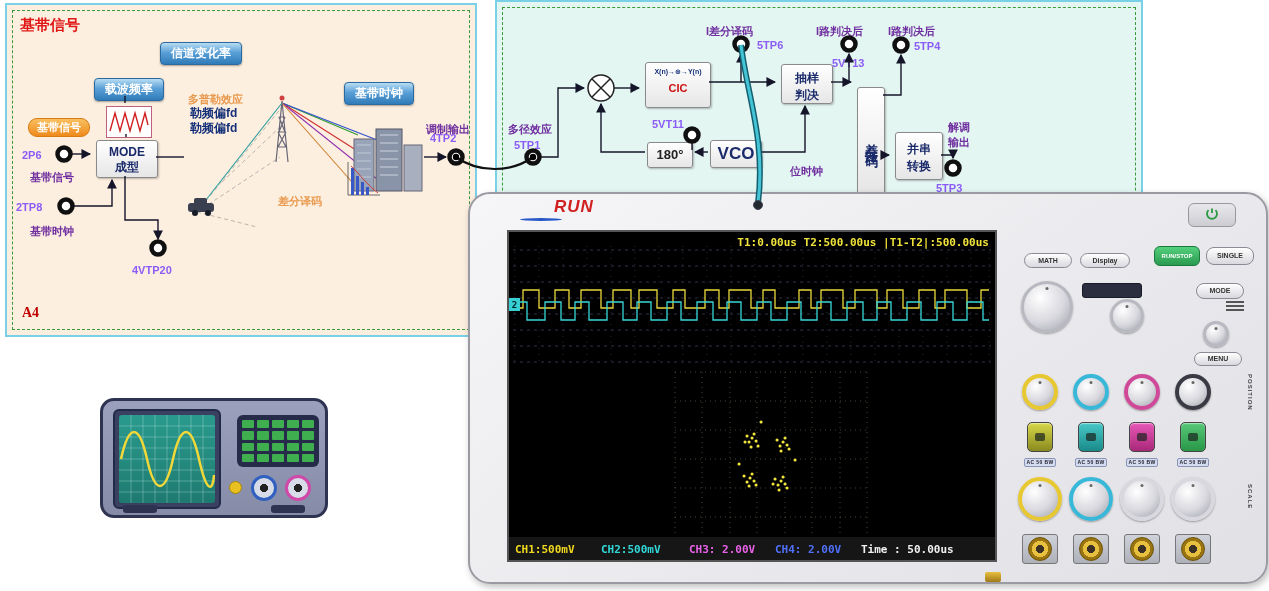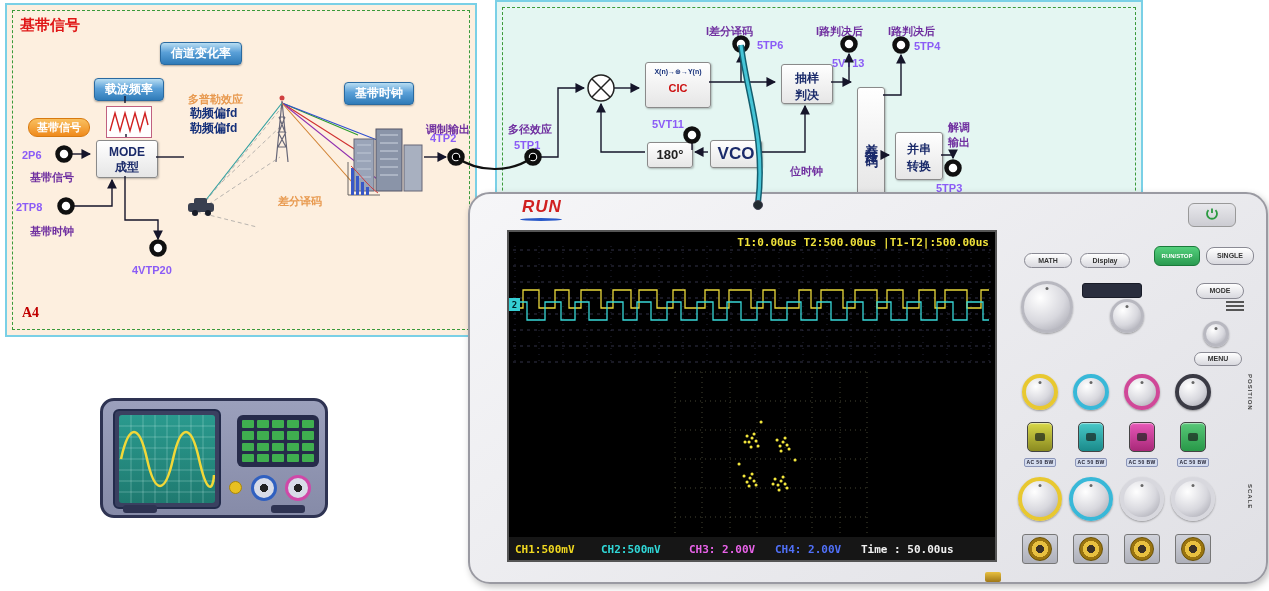--- a/index.html
+++ b/index.html
@@ -23,21 +23,21 @@
   .lblP{color:#7030a0;font-weight:bold;font-size:11px;white-space:nowrap;}
   .lblO{color:#e89a50;font-weight:bold;font-size:11px;white-space:nowrap;}
   .navy2{color:#15307a;font-weight:bold;font-size:12px;line-height:1.25;white-space:nowrap;}
   .block{background:linear-gradient(#ffffff,#e6e6e6);border:1px solid #8a8a8a;border-radius:3px;
        color:#1a2a6a;font-weight:bold;text-align:center;box-shadow:1px 1px 2px rgba(0,0,0,.25);
        box-sizing:border-box;}
   
   .scope{left:468px;top:192px;width:800px;height:392px;
        background:linear-gradient(145deg,#f6f6f8,#e0e0e5);border:2px solid #9a9aa2;
        border-radius:22px;box-shadow:2px 3px 7px rgba(0,0,0,.25);box-sizing:border-box;}
-  .brand{color:#d02020;font-weight:bold;font-style:italic;font-size:17px;letter-spacing:1px;}
+  .brand{color:#d02020;font-weight:bold;font-style:italic;font-size:17px;letter-spacing:1px;margin-left:32px;}
   .brand-swoosh{width:42px;height:3px;background:#2858c8;border-radius:50%;}
   .company{color:#8b2f2f;font-weight:bold;font-size:13px;letter-spacing:7px;white-space:nowrap;}
   .pill{background:linear-gradient(#ffffff,#d8d8de);border:1px solid #8a8a94;border-radius:8px;
        font-size:7px;line-height:13px;text-align:center;color:#333;font-weight:bold;box-sizing:border-box;}
   .greenbtn{background:linear-gradient(#54d07c,#2a9a50);border:1px solid #1a7a3a;border-radius:6px;
        color:#fff;font-size:6px;font-weight:bold;text-align:center;box-sizing:border-box;}
   .rk{border-radius:50%;background:radial-gradient(circle at 35% 30%,#ffffff,#d8d8de 55%,#a0a0aa);
        box-shadow:0 1px 2px rgba(0,0,0,.35);box-sizing:border-box;}
   .rk::after{content:"";position:absolute;left:50%;top:3px;width:3px;height:3px;
        transform:translateX(-50%);border-radius:50%;background:#666;}

